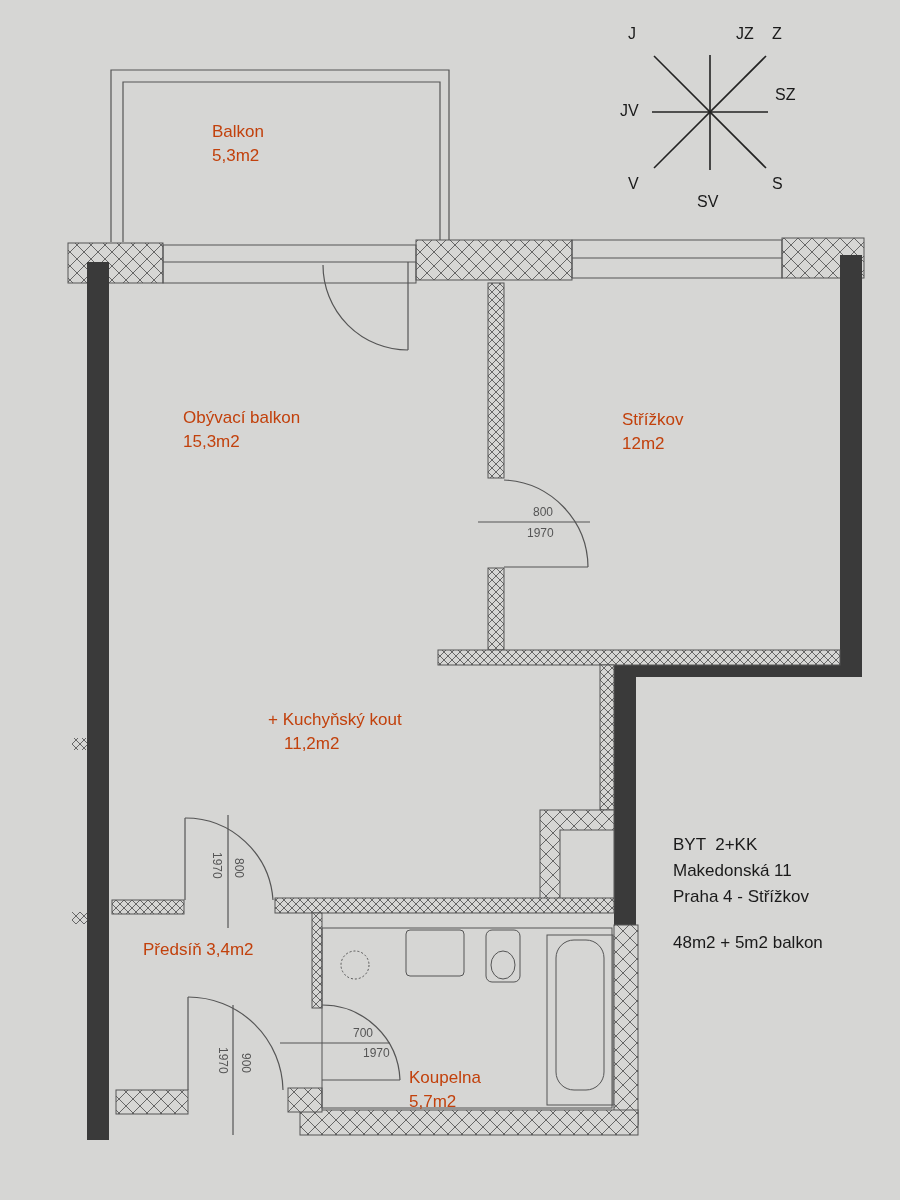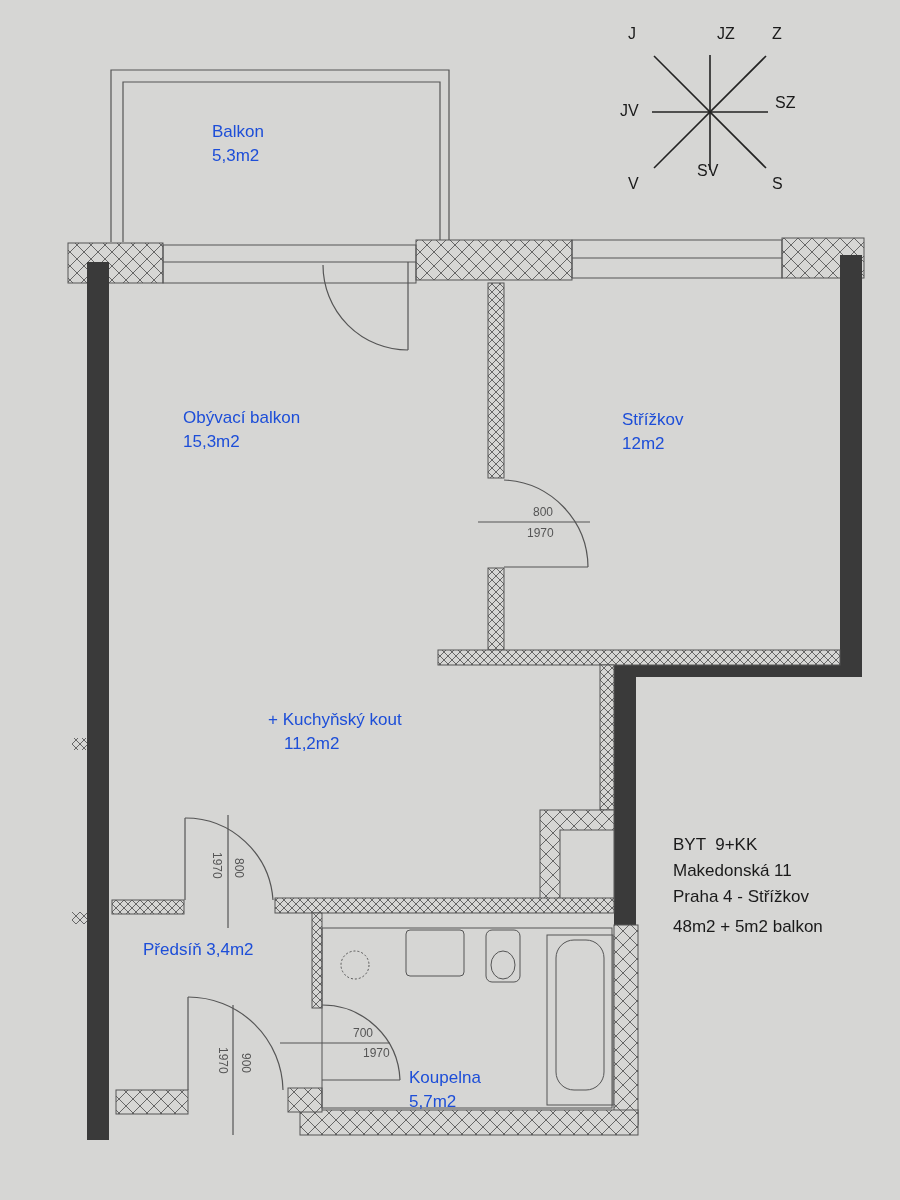--- a/index.html
+++ b/index.html
@@ -1,19 +1,19 @@
 <!DOCTYPE html>
 <html><head>
 <meta charset="utf-8">
 <style>
   html, body { margin:0; padding:0; }
   body { width:900px; height:1200px; background:#d6d6d4; position:relative; overflow:hidden;
          font-family:"Liberation Sans", sans-serif; color:#1a1a1a; }
   svg.plan { position:absolute; left:0; top:0; }
-  .lbl { position:absolute; font-size:17px; line-height:24px; color:#1d4ed8; white-space:nowrap; }
+  .lbl { position:absolute; font-size:17px; line-height:24px; color:#c2410c; white-space:nowrap; }
   .dim { position:absolute; font-size:12px; color:#555; font-family:"Liberation Sans Narrow","Liberation Sans", sans-serif; }
   .rot { transform:rotate(90deg); transform-origin:left top; }
   .compass-lbl { position:absolute; font-size:16px; color:#1a1a1a; }
   .info { position:absolute; left:673px; top:832px; font-size:17px; line-height:26px; }
 </style>
 </head>
 <body>
 
 <svg class="plan" width="900" height="1200">
   <defs>
@@ -100,26 +100,26 @@
 
   <g stroke="#222" stroke-width="1.6">
     <line x1="710" y1="55" x2="710" y2="170"></line>
     <line x1="652" y1="112" x2="768" y2="112"></line>
     <line x1="654" y1="56" x2="766" y2="168"></line>
     <line x1="766" y1="56" x2="654" y2="168"></line>
   </g>
 </svg>
 
 <span class="compass-lbl" style="left:628px;top:25px">J</span>
-<span class="compass-lbl" style="left:717px;top:25px">JZ</span>
+<span class="compass-lbl" style="left:736px;top:25px">JZ</span>
 <span class="compass-lbl" style="left:772px;top:25px">Z</span>
 <span class="compass-lbl" style="left:620px;top:102px">JV</span>
-<span class="compass-lbl" style="left:775px;top:94px">SZ</span>
+<span class="compass-lbl" style="left:775px;top:86px">SZ</span>
 <span class="compass-lbl" style="left:628px;top:175px">V</span>
-<span class="compass-lbl" style="left:697px;top:162px">SV</span>
+<span class="compass-lbl" style="left:697px;top:193px">SV</span>
 <span class="compass-lbl" style="left:772px;top:175px">S</span>
 
 <div class="lbl" style="left:212px;top:120px">
   <div>Balkon</div>
   <div>5,3m2</div>
 </div>
 <div class="lbl" style="left:183px;top:406px">
   <div>Obývací balkon</div>
   <div>15,3m2</div>
 </div>
@@ -142,17 +142,17 @@
 <span class="dim" style="left:533px;top:505px">800</span>
 <span class="dim" style="left:527px;top:526px">1970</span>
 <span class="dim rot" style="left:246px;top:858px">800</span>
 <span class="dim rot" style="left:224px;top:852px">1970</span>
 <span class="dim" style="left:353px;top:1026px">700</span>
 <span class="dim" style="left:363px;top:1046px">1970</span>
 <span class="dim rot" style="left:253px;top:1053px">900</span>
 <span class="dim rot" style="left:230px;top:1047px">1970</span>
 
 <div class="info">
-  <div style="white-space:pre">BYT  9+KK</div>
+  <div style="white-space:pre">BYT  2+KK</div>
   <div>Makedonská 11</div>
   <div>Praha 4 - Střížkov</div>
-  <div style="margin-top:4px">48m2 + 5m2 balkon</div>
+  <div style="margin-top:20px">48m2 + 5m2 balkon</div>
 </div>
 
 </body></html>

